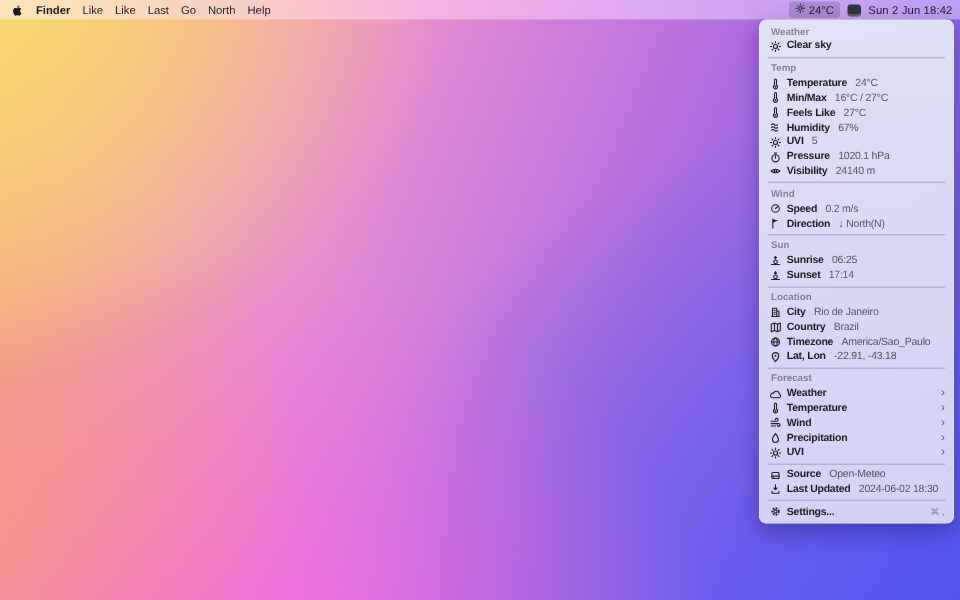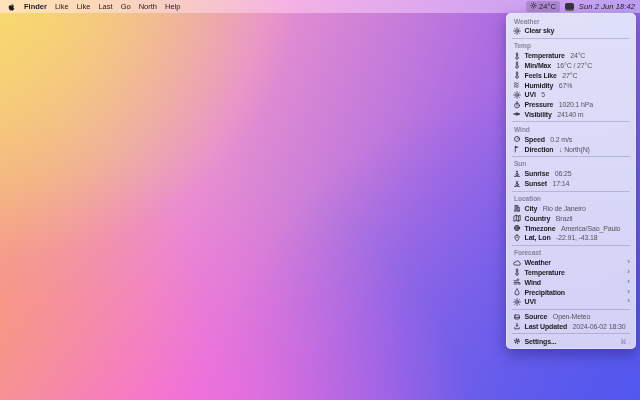--- a/index.html
+++ b/index.html
@@ -29,21 +29,21 @@
   .mb-item{white-space:nowrap;}
   .mb-item.first{font-weight:700;}
   .apple{display:flex;align-items:center;}
   .mb-right{display:flex;align-items:center;gap:5px;padding-right:5px;}
   .weather-pill{
     display:flex;align-items:center;gap:2.5px;
     background:rgba(70,58,100,.24);border-radius:2.5px;
     padding:1.5px 4px;line-height:1;
   }
   .app-chip{width:9px;height:8px;background:#34343d;border-radius:2px;box-shadow:inset 0 -1.5px 0 rgba(255,255,255,.25);}
-  .clock{white-space:nowrap;letter-spacing:.1px;font-style:italic;}
+  .clock{white-space:nowrap;letter-spacing:.1px;}
   
   .panel{
     position:absolute;top:13px;left:506px;width:130px;
     border-radius:5px;
     background:linear-gradient(180deg, rgba(227,232,248,.94), rgba(219,216,246,.94));
     backdrop-filter:blur(12px) saturate(150%);
     box-shadow:0 5px 14px rgba(20,10,60,.35), inset 0 0 0 .5px rgba(255,255,255,.5);
     padding:3px 0 3px;
     font-size:7px;color:#1b1b20;
   }

